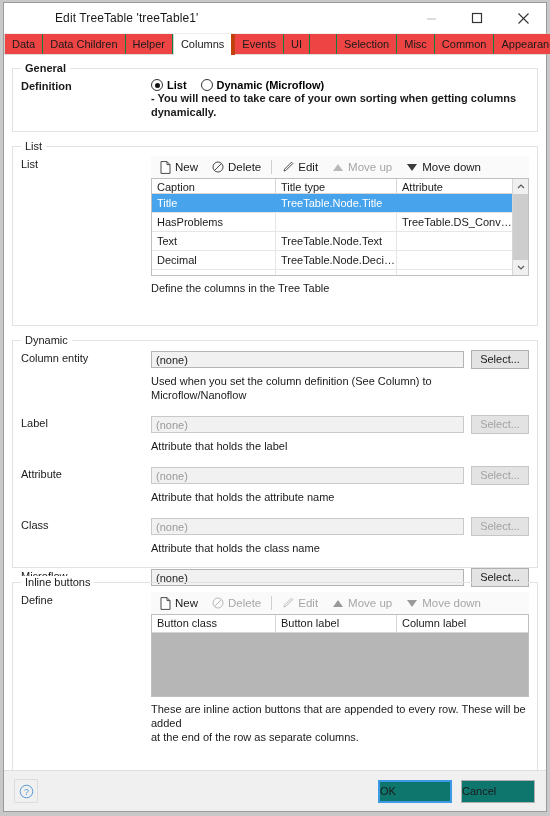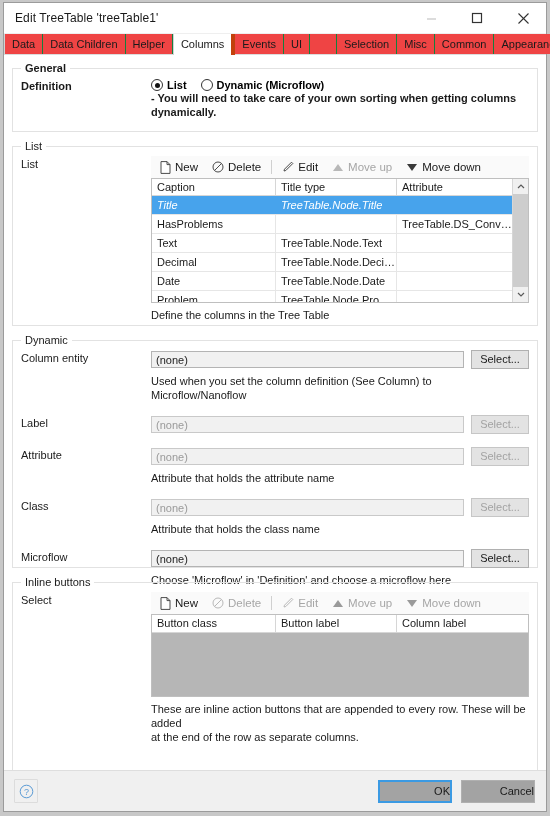--- a/index.html
+++ b/index.html
@@ -14,21 +14,21 @@
   .window{
     position:absolute;left:3px;top:2px;width:544px;height:810px;
     background:#ffffff;
     border:1px solid #9b9b9b;
     box-sizing:border-box;
     display:flex;flex-direction:column;
   }
   
   .titlebar{
     height:30px;flex:0 0 30px;background:#ffffff;
-    display:flex;align-items:center;position:relative;
+    display:flex;align-items:center;position:relative;padding-left:40px;
   }
   .titlebar .title{
     padding-left:11px;font-size:12px;color:#1a1a1a;letter-spacing:.1px;
   }
   .winbtns{position:absolute;right:0;top:0;height:30px;display:flex;}
   .winbtn{width:46px;height:30px;display:flex;align-items:center;justify-content:center;}
   .winbtn svg{display:block;}
   
   .tabstrip{
     flex:0 0 21px;height:21px;background:#efefef;
@@ -101,21 +101,21 @@
     font-size:11px;color:#1a1a1a;padding:2px 0 0 5px;box-sizing:border-box;
     border-right:1px solid #d6d6d6;overflow:hidden;white-space:nowrap;
   }
   .gbody{flex:1 1 auto;overflow:hidden;}
   .grow{display:flex;height:18px;border-bottom:1px solid #e6e6e6;}
   .grow .gc{
     font-size:11px;color:#1a1a1a;padding:3px 0 0 5px;box-sizing:border-box;
     border-right:1px solid #e6e6e6;overflow:hidden;white-space:nowrap;text-overflow:ellipsis;
   }
   .grow.sel{background:#47a3ec;}
-  .grow.sel .gc{color:#ffffff;border-right-color:#47a3ec;font-style:italic;}
+  .grow.sel .gc{color:#ffffff;border-right-color:#47a3ec;}
   .gscroll{
     position:absolute;right:0;top:0;bottom:0;width:15px;background:#f0f0f0;
     border-left:1px solid #d6d6d6;display:flex;flex-direction:column;justify-content:space-between;
   }
   .sarrow{height:15px;display:flex;align-items:center;justify-content:center;background:#f0f0f0;}
   .sthumb{flex:1 1 auto;background:#cdcdcd;margin:0;}
   
   .inputrow{display:flex;align-items:center;gap:7px;}
   .tinput{
     flex:1 1 auto;height:17px;line-height:17px;border:1px solid #b4b4b4;
@@ -133,22 +133,22 @@
   .footer{
     flex:0 0 40px;height:40px;background:#f0f0f0;border-top:1px solid #dedede;
     display:flex;align-items:center;padding:0 10px;position:relative;
   }
   .helpbtn{
     width:22px;height:22px;border:1px solid #dcdcdc;background:#f0f0f0;
     display:flex;align-items:center;justify-content:center;border-radius:1px;
   }
   .fbtns{position:absolute;right:11px;display:flex;gap:9px;}
   .fbtn{
-    width:74px;height:23px;line-height:21px;text-align:right;font-size:11px;
-    border:1px solid #b0b0b0;background:#a3a3a3;color:#1a1a1a;box-sizing:border-box;
+    width:74px;height:23px;line-height:21px;text-align:left;font-size:11px;
+    border:1px solid #b0b0b0;background:#0f766e;color:#1a1a1a;box-sizing:border-box;
   }
   .fbtn.primary{border:2px solid #3b9ae3;line-height:19px;}
 </style>
 </head>
 <body>
 
 <div class="window">
 
   <div class="titlebar">
     <div class="title">Edit TreeTable 'treeTable1'</div>
@@ -243,21 +243,21 @@
               <span>Move up</span>
             </div>
             <div class="tbtn">
               <svg width="12" height="9" viewBox="0 0 12 9">
                   <path d="M6 8L1 1h10z" fill="#3a3a3a"></path>
                 </svg>
               <span>Move down</span>
             </div>
           </div>
 
-          <div class="grid" style="height:125px;">
+          <div class="grid" style="height:98px;">
             <div class="ghead">
               <div class="gh" style="width:124px;flex:0 0 124px;">Caption</div>
               <div class="gh" style="width:121px;flex:0 0 121px;">Title type</div>
               <div class="gh" style="flex:1 1 auto;border-right:0;">Attribute</div>
               <div style="flex:0 0 15px;"></div>
             </div>
             <div class="gbody">
               <div class="grow sel">
                 <div class="gc" style="width:124px;flex:0 0 124px;">Title</div>
                 <div class="gc" style="width:121px;flex:0 0 121px;">TreeTable.Node.Title</div>
@@ -329,20 +329,21 @@
         </div>
       </div>
 
       <div class="row" style="margin-bottom:13px;">
         <div class="rlabel">Label</div>
         <div class="rfield">
           <div class="inputrow">
             <div class="tinput dis">(none)</div>
             <div class="selbtn dis">Select...</div>
           </div>
+          <div class="hint">Attribute that holds the label</div>
         </div>
       </div>
 
       <div class="row" style="margin-bottom:13px;">
         <div class="rlabel">Attribute</div>
         <div class="rfield">
           <div class="inputrow">
             <div class="tinput dis">(none)</div>
             <div class="selbtn dis">Select...</div>
           </div>
@@ -369,21 +370,21 @@
             <div class="selbtn">Select...</div>
           </div>
           <div class="hint">Choose 'Microflow' in 'Definition' and choose a microflow here</div>
         </div>
       </div>
     </div>
 
     <div class="group" style="height:190px;margin-top:14px;">
       <div class="glabel">Inline buttons</div>
       <div class="row">
-        <div class="rlabel">Select</div>
+        <div class="rlabel">Define</div>
         <div class="rfield">
 
           <div class="toolbar">
             <div class="tbtn">
               <svg width="11" height="13" viewBox="0 0 11 13">
                   <path d="M1 .6h6l3 3v8.8H1z" fill="#fff" stroke="#4a4a4a" stroke-width="1"></path>
                   <path d="M7 .6v3h3" fill="none" stroke="#4a4a4a" stroke-width="1"></path>
                 </svg>
               <span>New</span>
             </div>

